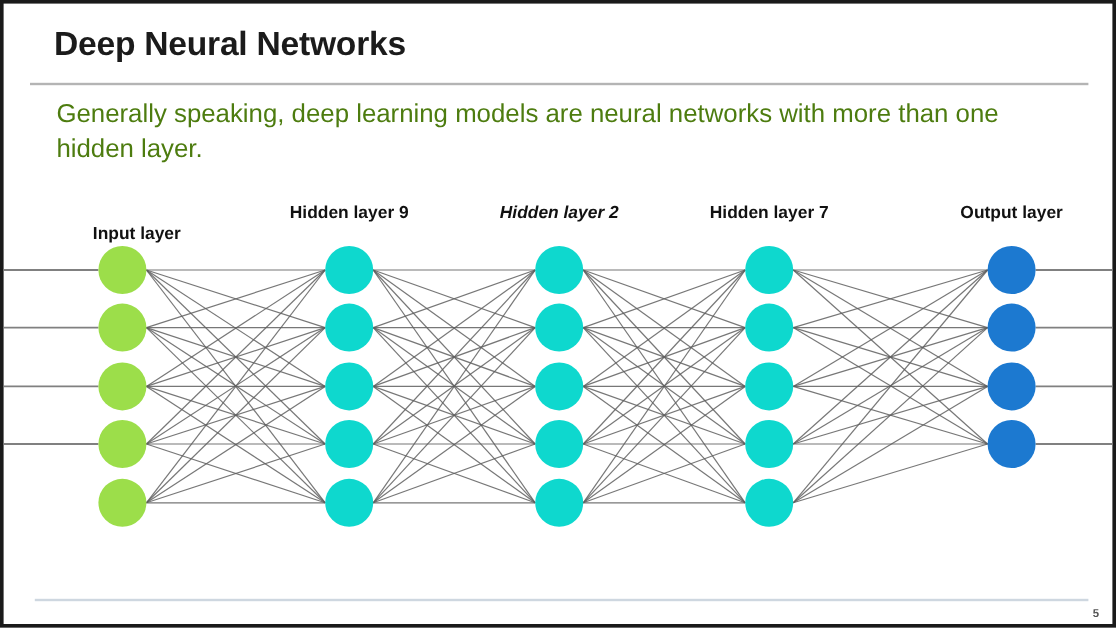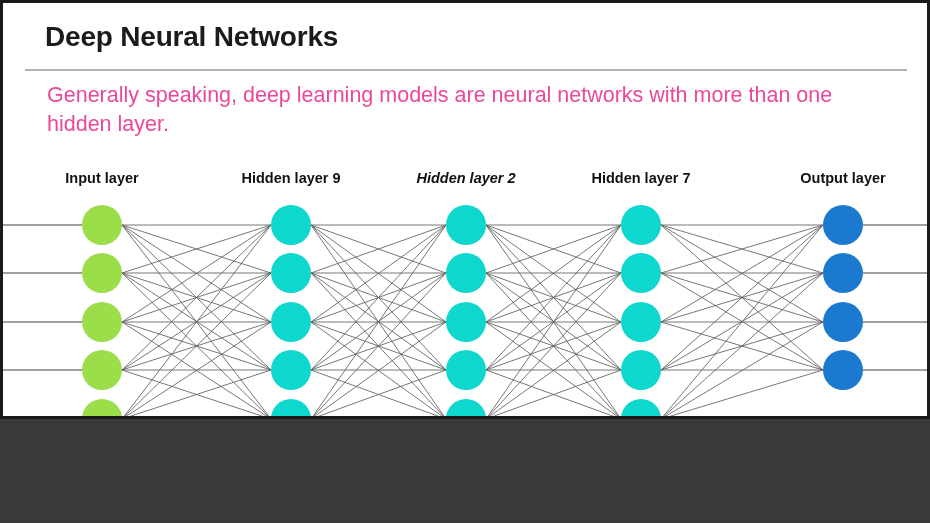--- a/index.html
+++ b/index.html
@@ -6,21 +6,21 @@
     margin: 0;
     padding: 0;
     background: #3a3a3a;
   }
   body {
     font-family: "Liberation Sans", sans-serif;
   }
   #slide {
     position: relative;
     width: 930px;
-    height: 419px;
+    height: 523px;
     background: #ffffff;
     overflow: hidden;
     box-sizing: border-box;
     border: 3px solid #1a1a1a;
   }
   #slide-inner {
     position: absolute;
     left: 0; top: 0;
     width: 930px;
     height: 523px;
@@ -45,21 +45,21 @@
     background: #b4b4b4;
   }
   
   #subtitle {
     position: absolute;
     left: 44px;
     top: 78px;
     width: 820px;
     font-size: 21.5px;
     line-height: 29px;
-    color: #ec4899;
+    color: #4d7c0f;
   }
   
   #diagram {
     position: absolute;
     left: 0;
     top: 150px;
     width: 930px;
     height: 320px;
   }
   .layer-label {
@@ -104,21 +104,21 @@
   <div id="slide-inner">
 
     <div id="title">Deep Neural Networks</div>
 
     <div id="title-rule"></div>
 
     <div id="subtitle">Generally speaking, deep learning models are neural networks with more than one hidden layer.</div>
 
     <div id="diagram">
       <div id="layer-labels">
-          <div class="layer-label" style="left: 99px;">Input layer</div>
+          <div class="layer-label" style="left: 111px; margin-top: 17px;">Input layer</div>
           <div class="layer-label" style="left: 288px;">Hidden layer 9</div>
           <div class="layer-label" style="left: 463px; font-style: italic;">Hidden layer 2</div>
           <div class="layer-label" style="left: 638px;">Hidden layer 7</div>
           <div class="layer-label" style="left: 840px;">Output layer</div>
         </div>
       <svg id="net-svg" viewBox="0 0 930 320">
         <g id="edges">
             <line x1="119" y1="72" x2="268" y2="72" stroke="#5f5f5f" stroke-width="1" stroke-opacity="0.85"></line>
             <line x1="119" y1="72" x2="268" y2="120" stroke="#5f5f5f" stroke-width="1" stroke-opacity="0.85"></line>
             <line x1="119" y1="72" x2="268" y2="169" stroke="#5f5f5f" stroke-width="1" stroke-opacity="0.85"></line>

